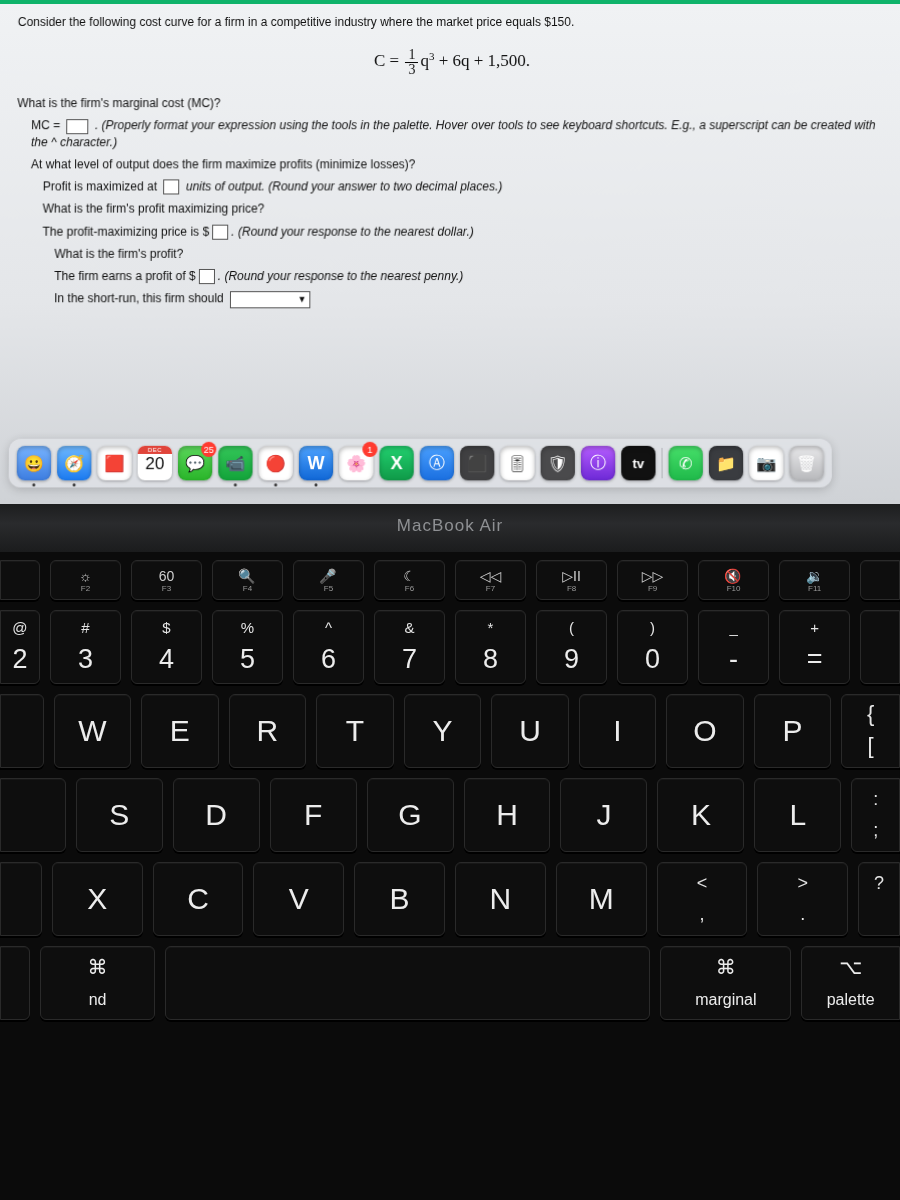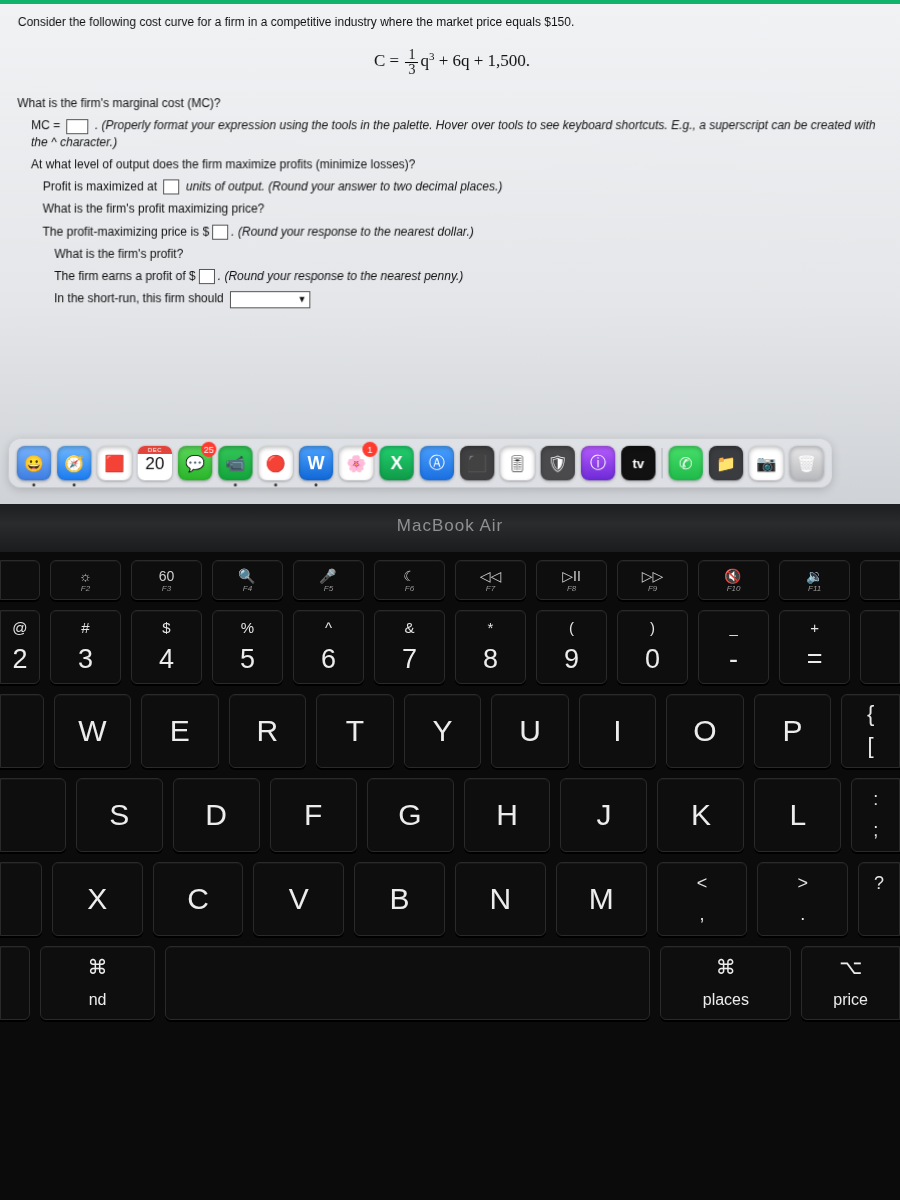--- a/index.html
+++ b/index.html
@@ -104,21 +104,21 @@
     background:#0e0e0e; border:1px solid #2a2a2a;
     border-radius:6px; color:#ececec;
     display:flex; flex-direction:column; align-items:center; justify-content:center;
     height:74px; flex:1; font-size:28px;
     box-shadow:0 2px 0 #000, inset 0 1px 0 rgba(255,255,255,0.04);
     font-family: -apple-system, Helvetica, Arial, sans-serif;
     position:relative;
   }
   .key.fn{ height:40px; font-size:10px; color:#d0d0d0; }
   .key.fn .sym{ font-size:14px; display:block; }
-  .key.fn .lbl{ font-size:8px; color:#9a9a9a;font-style:italic; }
+  .key.fn .lbl{ font-size:8px; color:#9a9a9a; }
   .key .upper{ font-size:15px; color:#e4e4e4; position:absolute; top:8px; }
   .key .lower{ font-size:27px; position:absolute; bottom:8px; }
   .key.letter{ font-size:30px; }
   .key.space{ flex:6; }
   .key.mod{ font-size:16px; align-items:center; justify-content:flex-end;
             padding-bottom:10px; flex:1.4; }
   .key.mod .glyph{ font-size:20px; position:absolute; top:8px; }
   .key.edge-left{ border-top-left-radius:0; border-bottom-left-radius:0; margin-left:-8px; }
   .key.edge-right{ border-top-right-radius:0; border-bottom-right-radius:0; margin-right:-8px; }
   .key.half-left{ flex:0.55; }
@@ -363,21 +363,21 @@
 
   <div class="row">
     <div class="key mod edge-left" style="flex:0.35"></div>
     <div class="key mod">
       <span class="glyph">⌘</span>
       <span>nd</span>
     </div>
     <div class="key space"></div>
     <div class="key mod" style="flex:1.6">
       <span class="glyph">⌘</span>
-      <span>places</span>
+      <span>marginal</span>
     </div>
     <div class="key mod edge-right" style="flex:1.2">
       <span class="glyph">⌥</span>
-      <span>price</span>
+      <span>palette</span>
     </div>
   </div>
 
 </div>
 
 </body></html>

